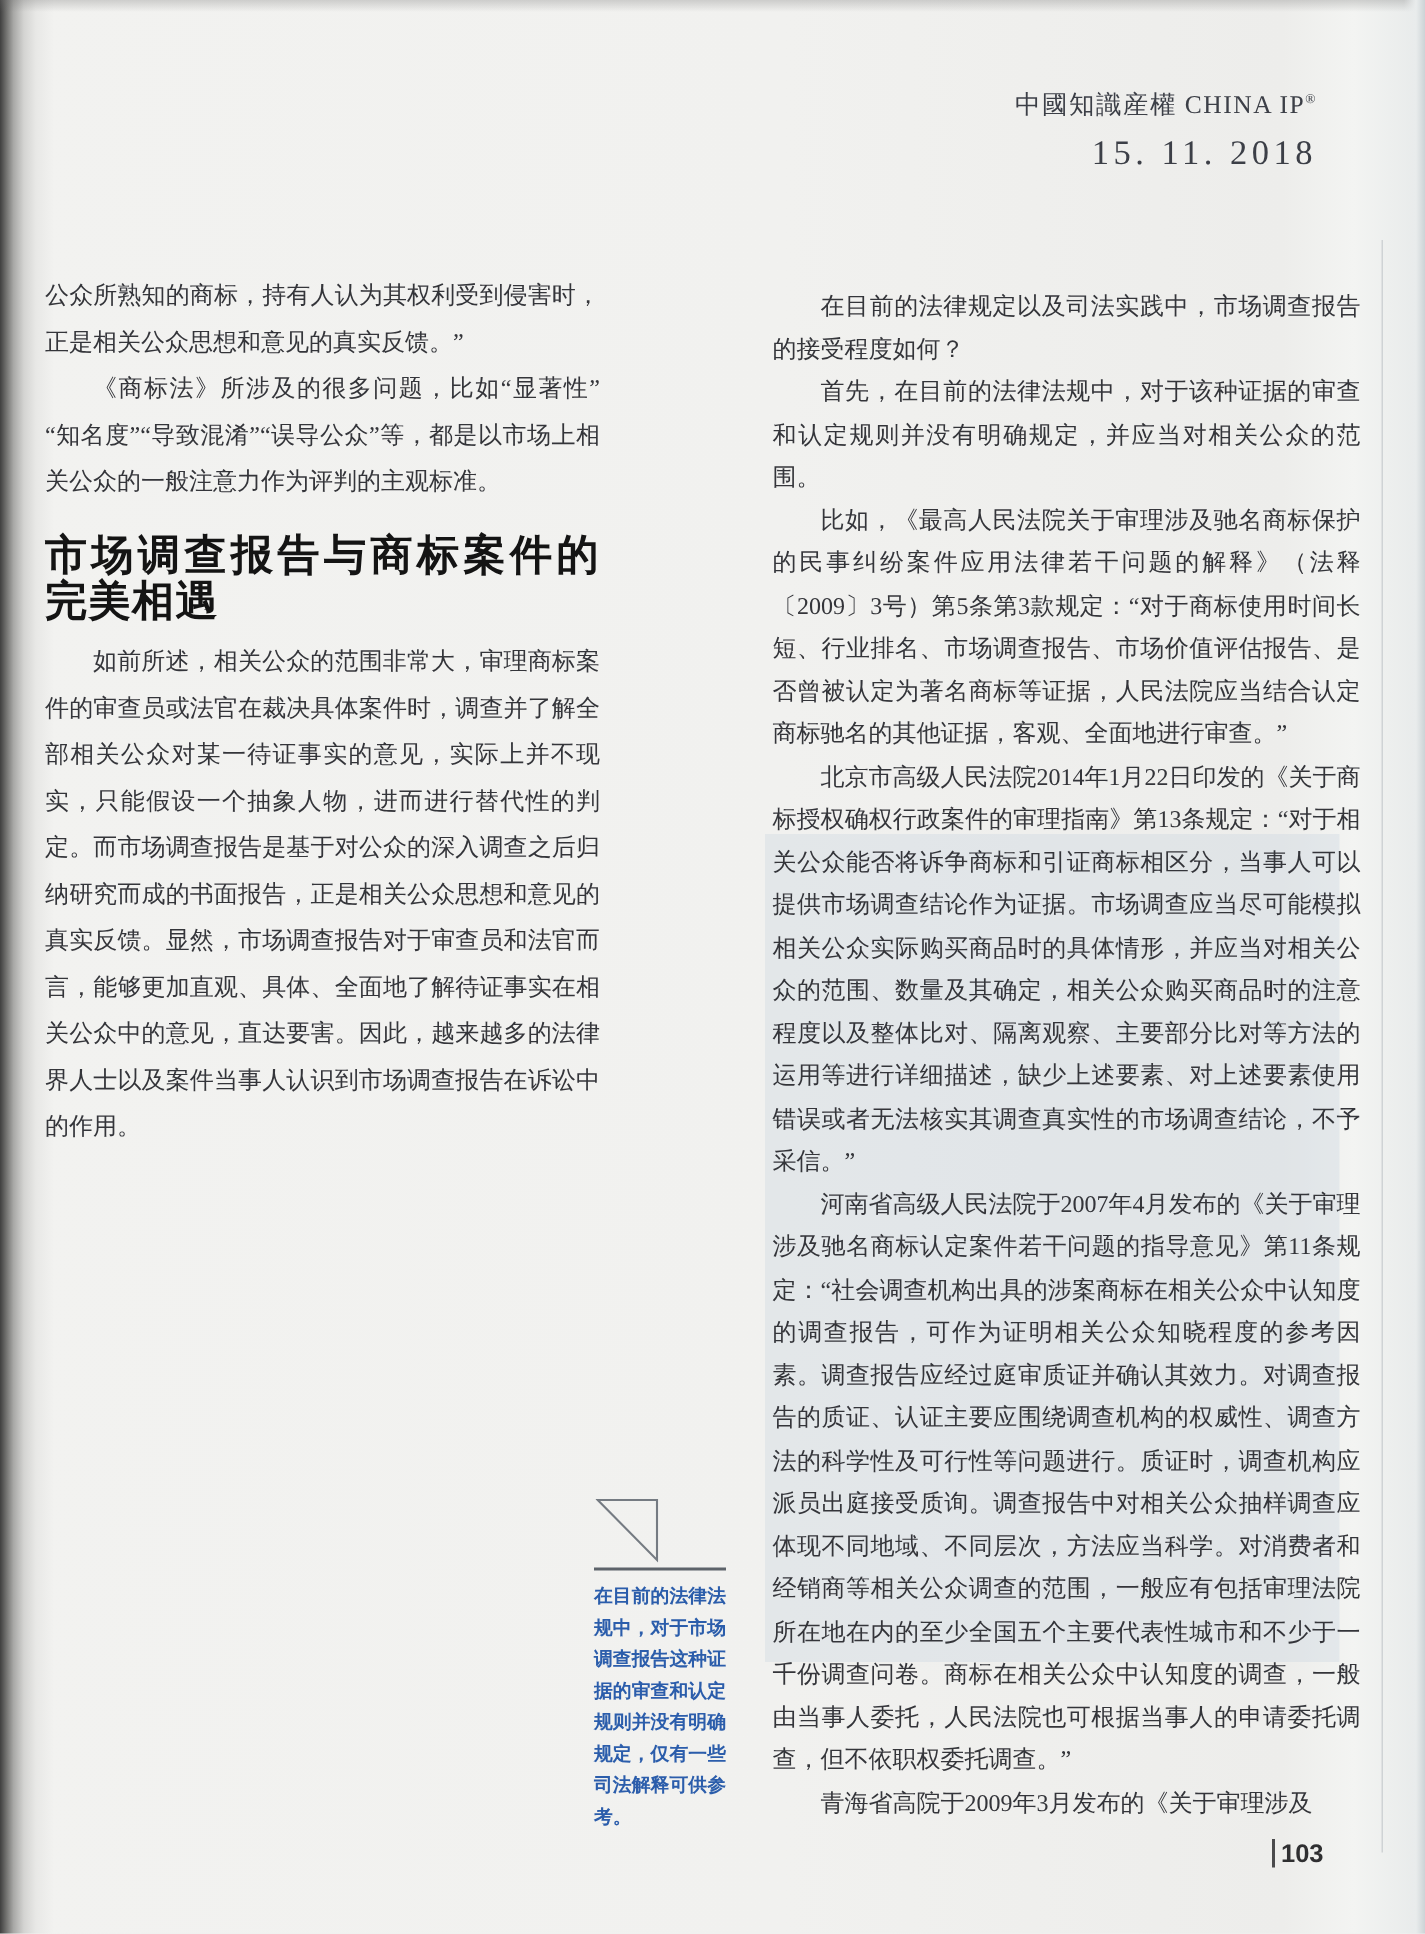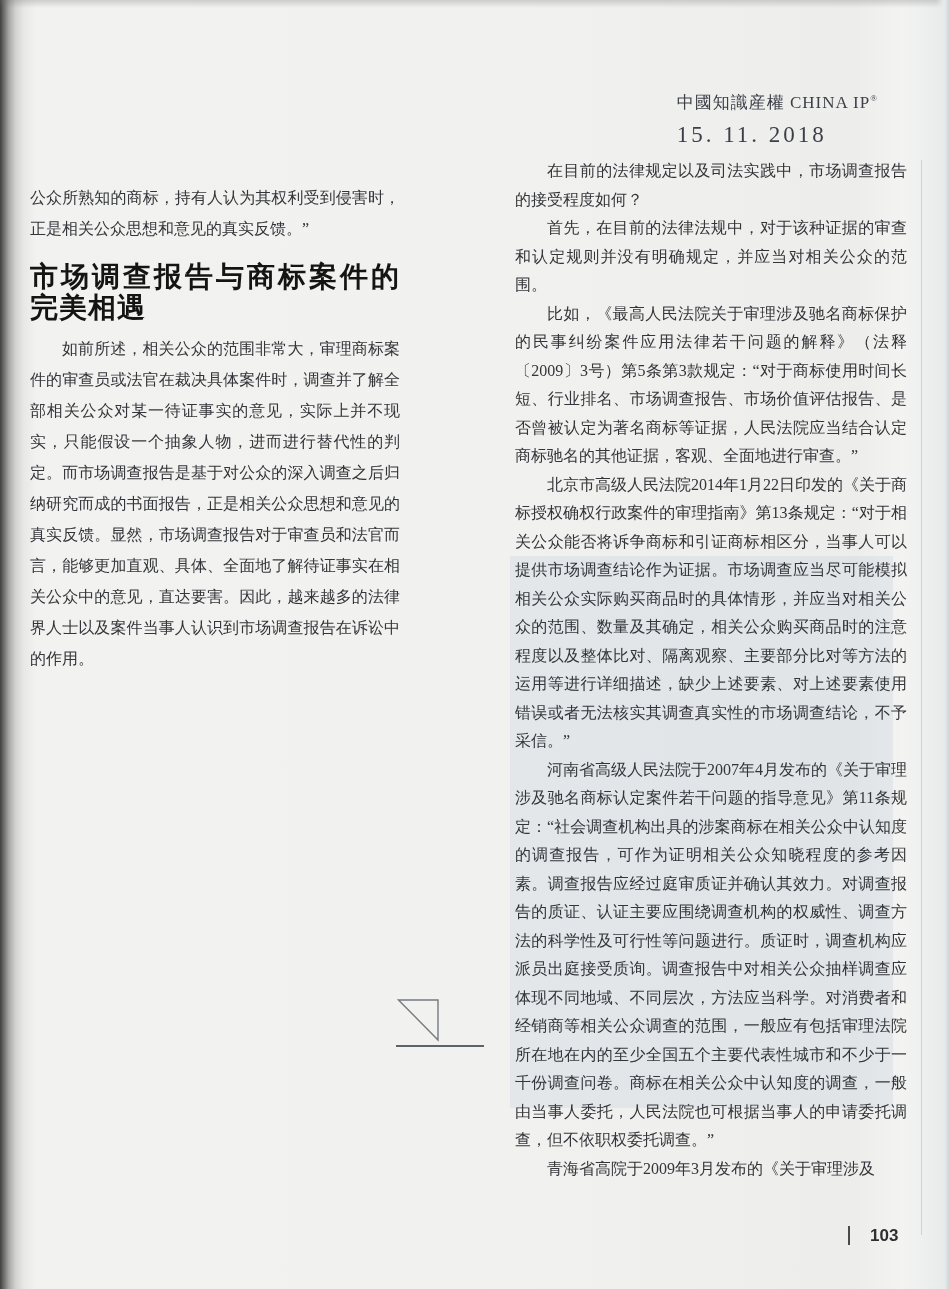--- a/index.html
+++ b/index.html
@@ -10,79 +10,81 @@
         background:linear-gradient(90deg,#f2f2f0 0%,#f1f1ef 55%,#ededeb 90%,#f3f4f2 95%,#e7eaea 100%);}
   
   .edge-left{position:absolute;left:0;top:0;width:36px;height:1289px;
         background:linear-gradient(90deg,#3f3f3f 0px,#6f6f6d 4px,#a8a8a6 9px,#d4d4d2 16px,#e8e8e6 24px,rgba(241,241,239,0) 36px);}
   .edge-top{position:absolute;left:0;top:0;width:950px;height:8px;
         background:linear-gradient(180deg,rgba(110,110,110,0.28) 0,rgba(110,110,110,0) 8px);}
   .edge-right{position:absolute;right:0;top:0;width:14px;height:1289px;
         background:linear-gradient(270deg,#ccd3d6 0px,#e9ecec 6px,rgba(241,241,239,0) 14px);}
   .col-rule{position:absolute;left:921px;top:160px;width:1px;height:1075px;background:rgba(150,158,166,0.35);}
   
-  .header{position:absolute;top:58px;right:72px;text-align:left;color:#3c3f47;margin-top:33px;}
+  .header{position:absolute;top:58px;right:72px;text-align:right;color:#3c3f47;}
   .header .mag{font-size:17px;letter-spacing:1px;}
   .header .reg{font-size:9px;vertical-align:super;}
   .header .date{font-size:23px;letter-spacing:3px;margin-top:8px;}
   
   .col{position:absolute;color:#34353a;font-size:16px;text-align:justify;text-justify:inter-ideograph;}
   .col-left{left:30px;top:182px;width:370px;line-height:31px;}
-  .col-right{left:515px;top:157px;width:392px;line-height:28.5px;}
+  .col-right{left:515px;top:191px;width:392px;line-height:28.5px;}
   .para{margin:0;text-indent:2em;}
   .para.no-indent{text-indent:0;}
   .section-heading{font-family:"Liberation Sans","DejaVu Sans",sans-serif;
         font-weight:bold;font-size:28px;color:#141414;margin:17px 0 10px;text-indent:0;
         letter-spacing:1px;}
   
   .highlight-block{position:absolute;left:510px;top:556px;width:383px;height:552px;
         background:rgba(201,213,223,0.35);}
   
   .pull-quote{position:absolute;left:396px;top:997px;width:88px;}
   .pq-arrow{display:block;margin-left:1px;}
   .pq-rule{border:none;border-top:2px solid #5d636a;margin:2px 0 7px 0;width:88px;}
   .pq-text{font-family:"Liberation Sans","DejaVu Sans",sans-serif;font-weight:bold;
         font-size:12.5px;line-height:21px;color:#2b5dab;text-align:justify;text-justify:inter-ideograph;}
   
   .footer{position:absolute;left:848px;top:1226px;font-family:"Liberation Sans","DejaVu Sans",sans-serif;
-        font-size:17px;font-weight:600;color:#2f2f31;border-left:2px solid #4a4a4c;padding-left:20px;line-height:19px;}
+        font-size:17px;font-weight:600;color:#2f2f31;border-left:2px solid #4a4a4c;padding-left:4px;line-height:19px;}
 </style>
 </head>
 <body>
 
 <div class="page">
 
   <div class="edge-left"></div>
   <div class="edge-top"></div>
   <div class="edge-right"></div>
   <div class="highlight-block"></div>
   <div class="col-rule"></div>
 
   <div class="header">
     <div class="mag"><span>中國知識産權 CHINA IP</span><span class="reg">®</span></div>
     <div class="date">15. 11. 2018</div>
   </div>
 
   <div class="col col-left">
     <p class="para no-indent">公众所熟知的商标，持有人认为其权利受到侵害时，正是相关公众思想和意见的真实反馈。”</p>
+    <p class="para">《商标法》所涉及的很多问题，比如“显著性”“知名度”“导致混淆”“误导公众”等，都是以市场上相关公众的一般注意力作为评判的主观标准。</p>
     <h2 class="section-heading">市场调查报告与商标案件的完美相遇</h2>
     <p class="para">如前所述，相关公众的范围非常大，审理商标案件的审查员或法官在裁决具体案件时，调查并了解全部相关公众对某一待证事实的意见，实际上并不现实，只能假设一个抽象人物，进而进行替代性的判定。而市场调查报告是基于对公众的深入调查之后归纳研究而成的书面报告，正是相关公众思想和意见的真实反馈。显然，市场调查报告对于审查员和法官而言，能够更加直观、具体、全面地了解待证事实在相关公众中的意见，直达要害。因此，越来越多的法律界人士以及案件当事人认识到市场调查报告在诉讼中的作用。</p>
   </div>
 
   <div class="col col-right">
     <p class="para">在目前的法律规定以及司法实践中，市场调查报告的接受程度如何？</p>
     <p class="para">首先，在目前的法律法规中，对于该种证据的审查和认定规则并没有明确规定，并应当对相关公众的范围。</p>
     <p class="para">比如，《最高人民法院关于审理涉及驰名商标保护的民事纠纷案件应用法律若干问题的解释》（法释〔2009〕3号）第5条第3款规定：“对于商标使用时间长短、行业排名、市场调查报告、市场价值评估报告、是否曾被认定为著名商标等证据，人民法院应当结合认定商标驰名的其他证据，客观、全面地进行审查。”</p>
     <p class="para">北京市高级人民法院2014年1月22日印发的《关于商标授权确权行政案件的审理指南》第13条规定：“对于相关公众能否将诉争商标和引证商标相区分，当事人可以提供市场调查结论作为证据。市场调查应当尽可能模拟相关公众实际购买商品时的具体情形，并应当对相关公众的范围、数量及其确定，相关公众购买商品时的注意程度以及整体比对、隔离观察、主要部分比对等方法的运用等进行详细描述，缺少上述要素、对上述要素使用错误或者无法核实其调查真实性的市场调查结论，不予采信。”</p>
     <p class="para">河南省高级人民法院于2007年4月发布的《关于审理涉及驰名商标认定案件若干问题的指导意见》第11条规定：“社会调查机构出具的涉案商标在相关公众中认知度的调查报告，可作为证明相关公众知晓程度的参考因素。调查报告应经过庭审质证并确认其效力。对调查报告的质证、认证主要应围绕调查机构的权威性、调查方法的科学性及可行性等问题进行。质证时，调查机构应派员出庭接受质询。调查报告中对相关公众抽样调查应体现不同地域、不同层次，方法应当科学。对消费者和经销商等相关公众调查的范围，一般应有包括审理法院所在地在内的至少全国五个主要代表性城市和不少于一千份调查问卷。商标在相关公众中认知度的调查，一般由当事人委托，人民法院也可根据当事人的申请委托调查，但不依职权委托调查。”</p>
     <p class="para">青海省高院于2009年3月发布的《关于审理涉及</p>
   </div>
 
   <div class="pull-quote">
     <svg class="pq-arrow" width="44" height="46" viewBox="0 0 44 46">
       <path d="M1.5 3 H41 V43 Z" fill="none" stroke="#757b82" stroke-width="1.4"></path>
     </svg>
     <hr class="pq-rule">
+    <div class="pq-text">在目前的法律法规中，对于市场调查报告这种证据的审查和认定规则并没有明确规定，仅有一些司法解释可供参考。</div>
   </div>
 
   <div class="footer">103</div>
 
 </div>
 
 </body></html>

